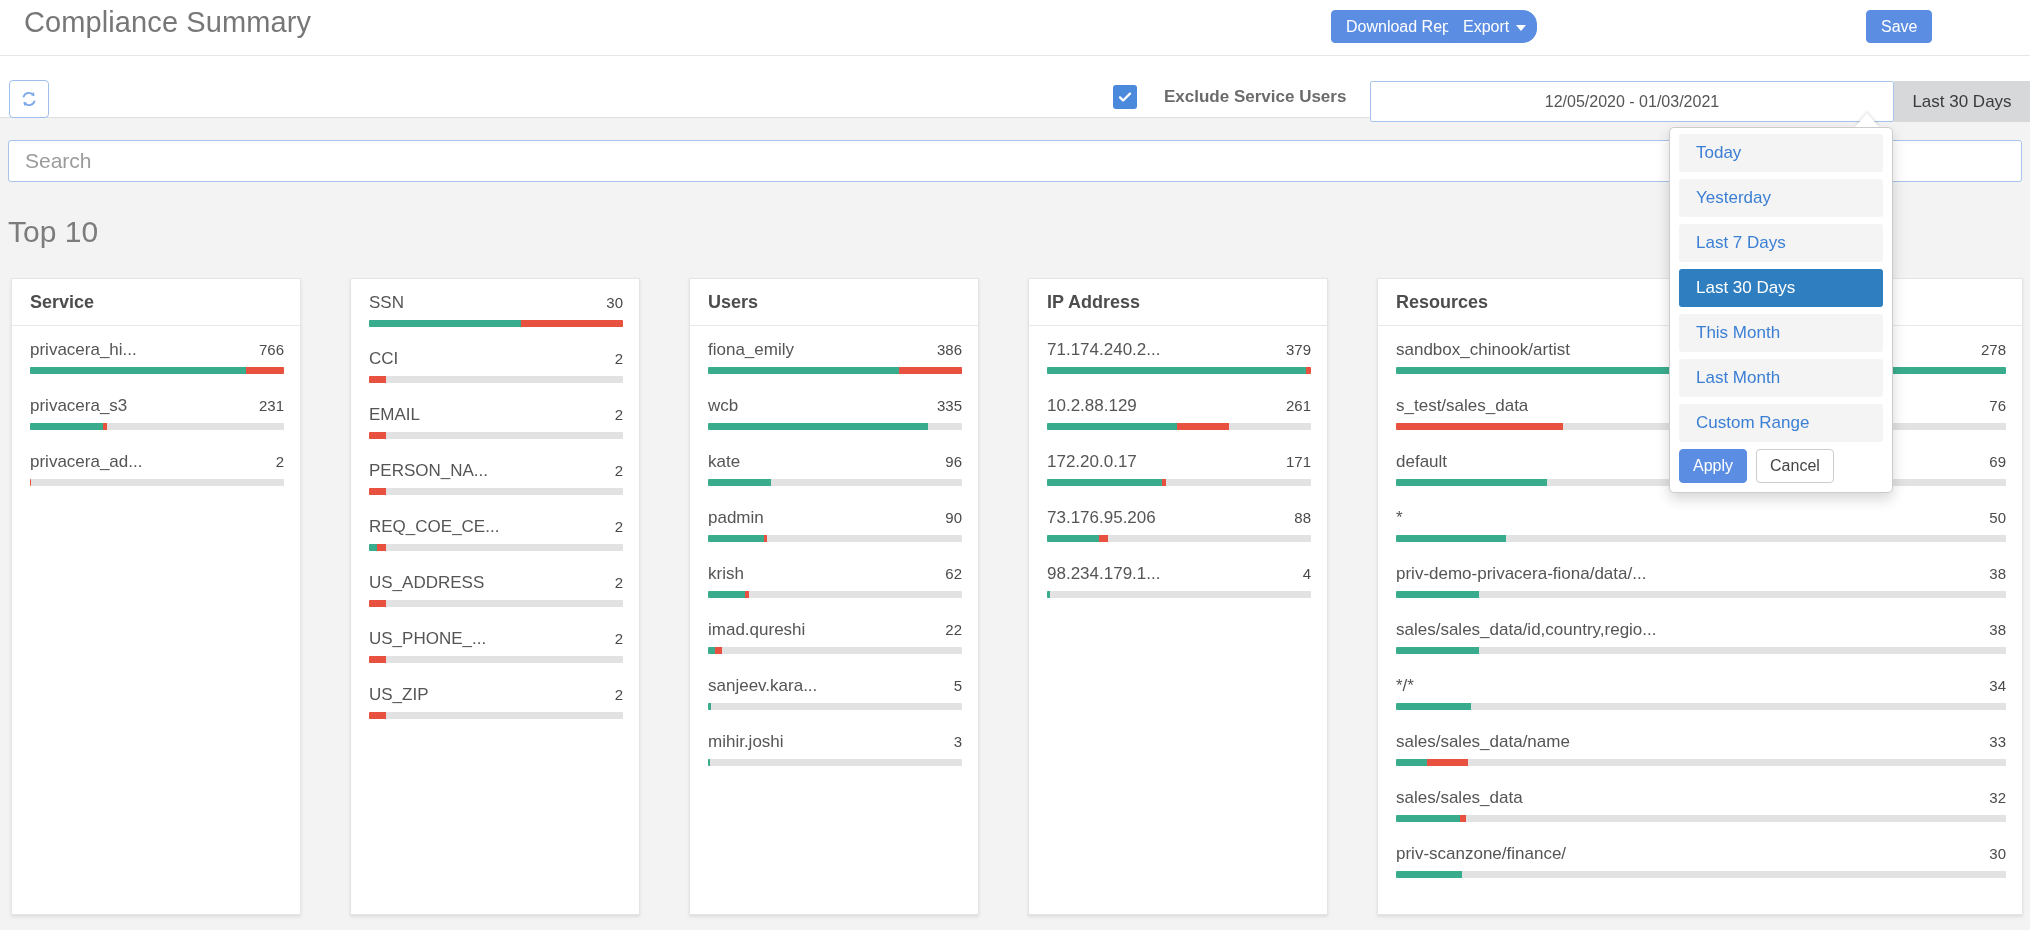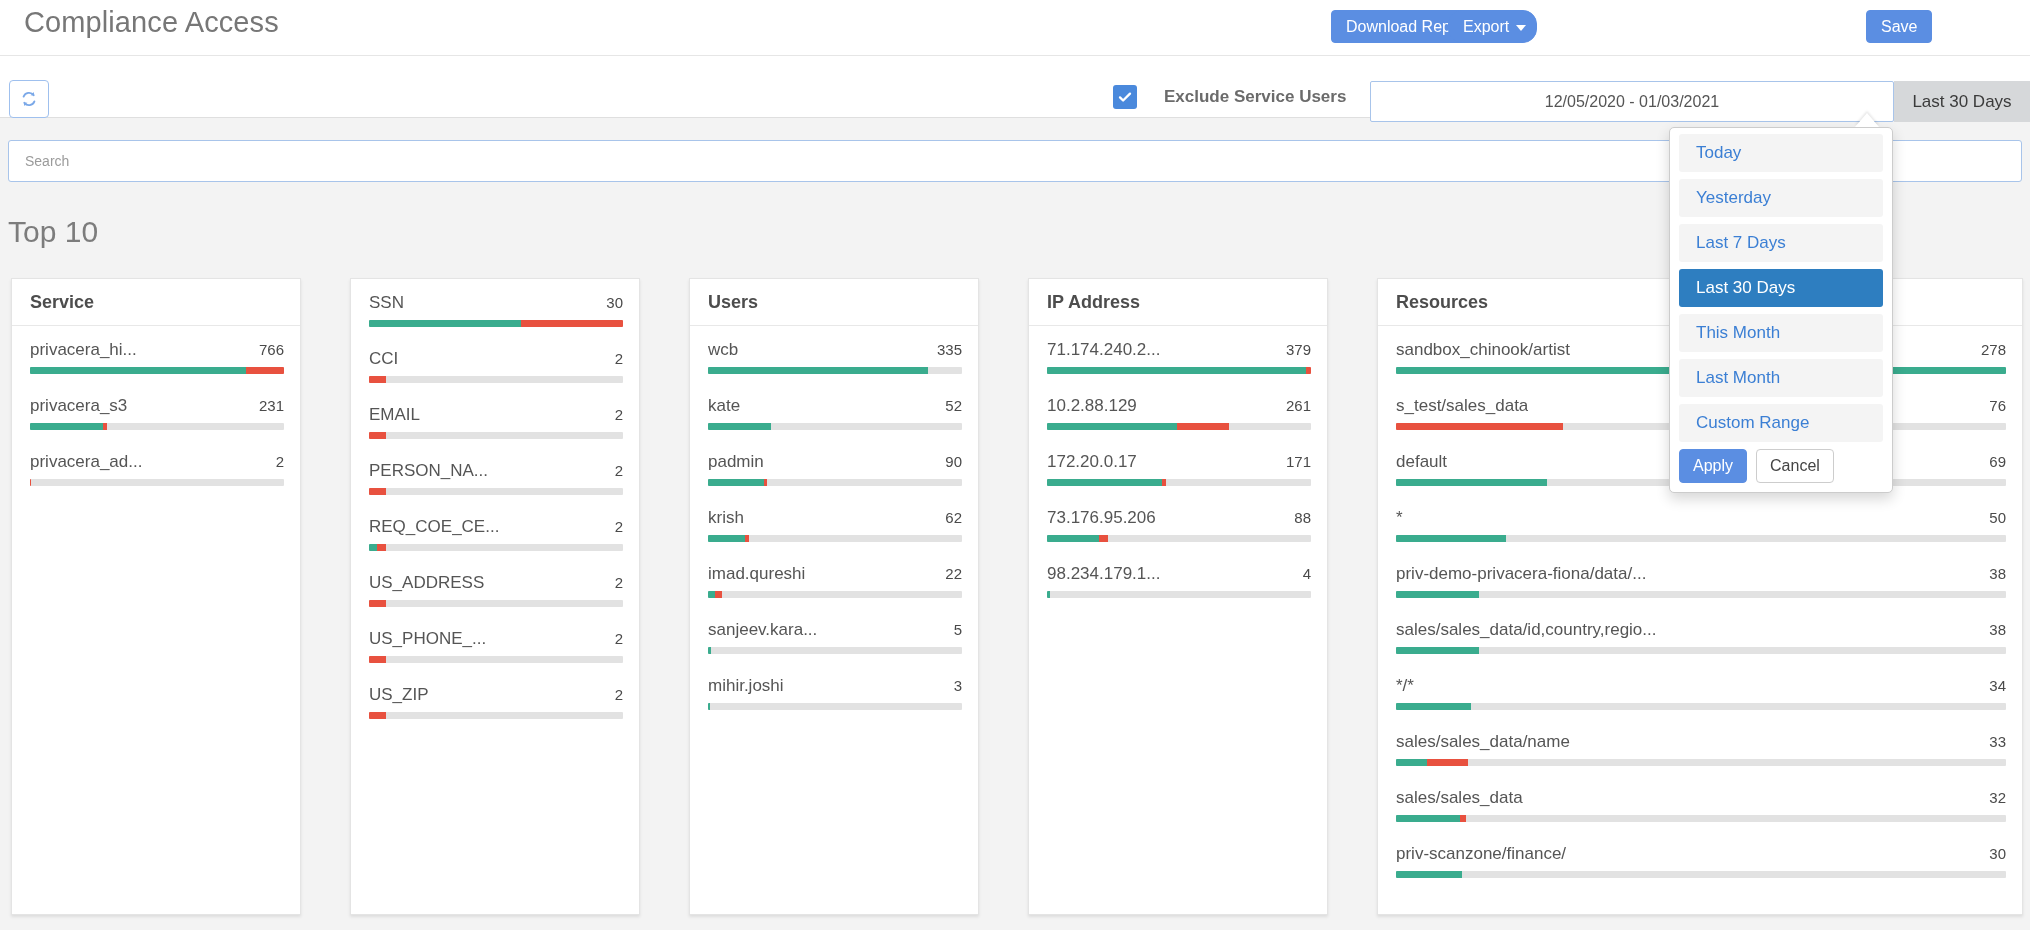--- a/index.html
+++ b/index.html
@@ -118,21 +118,21 @@
     background: #ffffff; color: #444444; border: 1px solid #cdcdcd;
     border-radius: 4px; font-size: 16px; padding: 7px 13px; cursor: pointer;
     font-family: "Liberation Sans", sans-serif;
   }
 
   
   .search-input {
     position: absolute; left: 8px; top: 140px;
     width: 2014px; height: 42px;
     background: #ffffff; border: 1px solid #a8c4ea; border-radius: 3px;
-    font-size: 14px; color: #555555; padding: 0 16px;
+    font-size: 21px; color: #555555; padding: 0 16px;
     font-family: "Liberation Sans", sans-serif;
   }
   .search-input::placeholder { color: #9b9b9b; }
 
   
   .section-title {
     position: absolute; left: 8px; top: 215px;
     font-size: 30px; color: #7c7c7c; font-weight: 400; white-space: nowrap;
   }
 
@@ -173,21 +173,21 @@
   #card-users     { left: 689px;  width: 290px; height: 637px; }
   #card-ip        { left: 1028px; width: 300px; height: 637px; }
   #card-resources { left: 1377px; width: 646px; height: 637px; }
 
   #card-resources .row-label { max-width: 470px; }
 </style>
 </head>
 <body>
 
 <div class="titlebar"></div>
-<div class="page-title">Compliance Access</div>
+<div class="page-title">Compliance Summary</div>
 
 <button class="btn-blue" id="btn-download">Download Report</button>
 
 <button class="btn-blue" id="btn-export"><span>Export</span><span class="caret"></span></button>
 
 <button class="btn-blue" id="btn-save">Save</button>
 
 <div class="filterbar"></div>
 
 <button class="refresh-btn">
@@ -349,32 +349,42 @@
         </div>
       </div>
     </div>
 </div>
 
 <div class="card" id="card-users">
   <div class="card-head">Users</div>
   <div class="card-body">
       <div>
         <div class="row-top">
+          <div class="row-label">fiona_emily</div>
+          <div class="row-val">386</div>
+        </div>
+        <div class="bar">
+          <div class="seg-allow" style="width: 75.1295%;"></div>
+          <div class="seg-deny" style="width: 24.8705%;"></div>
+        </div>
+      </div>
+      <div>
+        <div class="row-top">
           <div class="row-label">wcb</div>
           <div class="row-val">335</div>
         </div>
         <div class="bar">
           <div class="seg-allow" style="width: 86.7876%;"></div>
           <div class="seg-deny" style="width: 0%;"></div>
         </div>
       </div>
       <div>
         <div class="row-top">
           <div class="row-label">kate</div>
-          <div class="row-val">52</div>
+          <div class="row-val">96</div>
         </div>
         <div class="bar">
           <div class="seg-allow" style="width: 24.8705%;"></div>
           <div class="seg-deny" style="width: 0%;"></div>
         </div>
       </div>
       <div>
         <div class="row-top">
           <div class="row-label">padmin</div>
           <div class="row-val">90</div>

